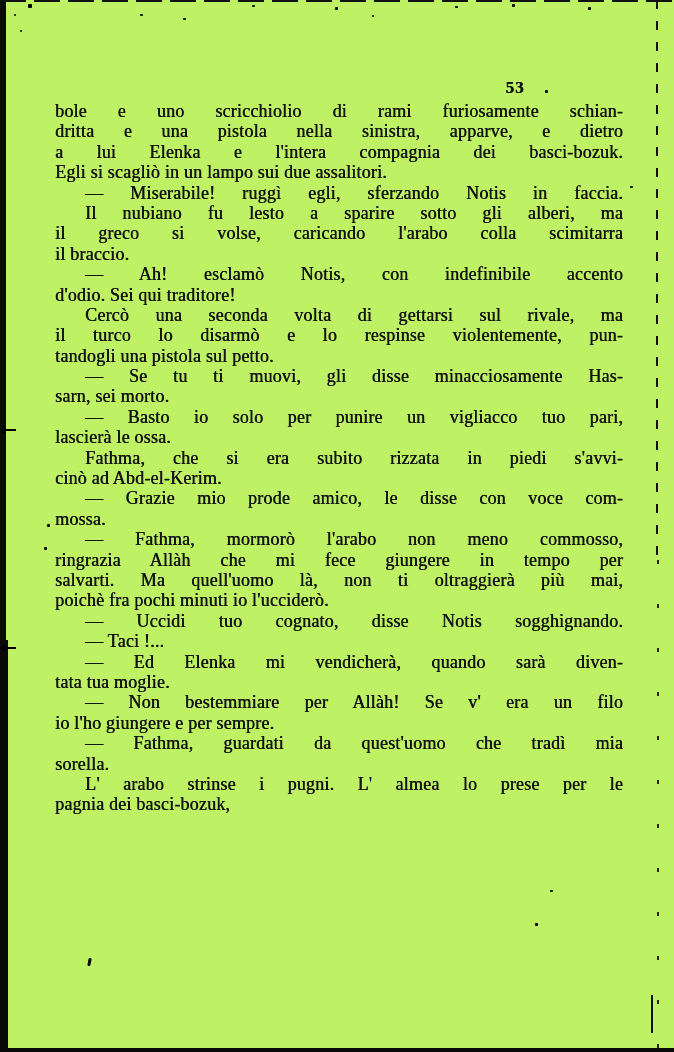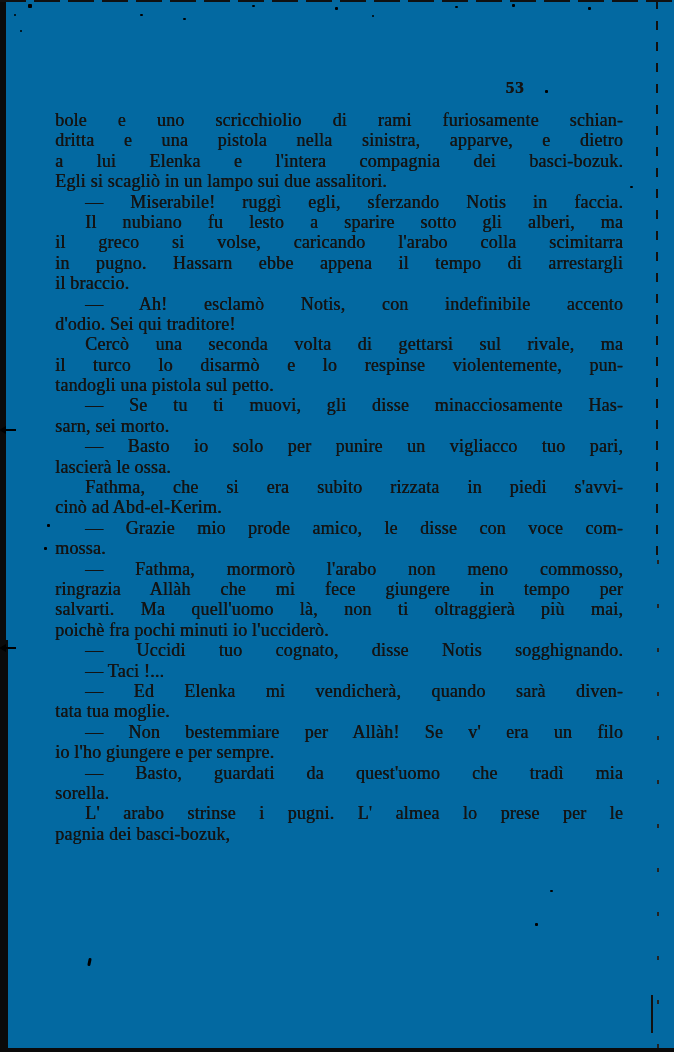--- a/index.html
+++ b/index.html
@@ -1,19 +1,19 @@
 <!DOCTYPE html>
 <html><head>
 <meta charset="utf-8">
 <style>
   html,body { margin:0; padding:0; background:#e8e8e8; }
   .scan {
     position:relative;
     width:674px; height:1052px;
-    background:#0369a1;
+    background:#bef264;
     overflow:hidden;
     font-family:"Liberation Serif","DejaVu Serif",serif;
     color:#141414;
   }
   
   .border-left   { position:absolute; left:0; top:0; width:6px; height:1052px; background:#0a0a0a; }
   .border-left-lower { position:absolute; left:0; top:640px; width:8px; height:412px; background:#0a0a0a; }
   .border-top    { position:absolute; left:0; top:0; width:674px; height:2px;
                    background:repeating-linear-gradient(90deg,#111 0 26px,transparent 26px 34px); }
   .border-bottom { position:absolute; left:0; bottom:0; width:674px; height:4px; background:#0a0a0a; }
@@ -30,21 +30,21 @@
   .speckle { position:absolute; background:#000; border-radius:1px; }
   .comma-mark { position:absolute; left:88px; top:958px; width:3px; height:8px; background:#000;
                    border-radius:2px; transform:rotate(12deg); }
 
   
   .page-number {
     position:absolute; left:470px; top:78px; width:90px;
     font-size:17px; font-weight:bold; letter-spacing:1px; text-align:center;
     text-shadow:0.5px 0 0 currentColor;
   }
-  .text-block { position:absolute; left:55px; top:110px; width:568px; }
+  .text-block { position:absolute; left:55px; top:101px; width:568px; }
   .line {
     font-size:18px; line-height:20.4px; height:20.4px;
     letter-spacing:0.2px;
     text-shadow:0.45px 0 0 currentColor;
     white-space:normal;
   }
   .line.justify { text-align:justify; text-align-last:justify; }
   .line.indent  { text-indent:30px; }
   .it { }
 </style>
@@ -86,21 +86,20 @@
   <div class="page-number">53</div>
   <div class="text-block">
     <div>
         <div class="line justify"><span>bole e uno scricchiolio di rami furiosamente schian-</span></div>
         <div class="line justify"><span>dritta e una pistola nella sinistra, apparve, e dietro</span></div>
         <div class="line justify"><span>a lui Elenka e l'intera compagnia dei </span><span class="it">basci-bozuk.</span></div>
         <div class="line"><span>Egli si scagliò in un lampo sui due assalitori.</span></div>
         <div class="line justify indent"><span>— Miserabile! ruggì egli, sferzando Notis in faccia.</span></div>
         <div class="line justify indent"><span>Il nubiano fu lesto a sparire sotto gli alberi, ma</span></div>
         <div class="line justify"><span>il greco si volse, caricando l'arabo colla scimitarra</span></div>
-        <div class="line justify"><span>in pugno. Hassarn ebbe appena il tempo di arrestargli</span></div>
         <div class="line"><span>il braccio.</span></div>
         <div class="line justify indent"><span>— Ah! esclamò Notis, con indefinibile accento</span></div>
         <div class="line"><span>d'odio. Sei qui traditore!</span></div>
         <div class="line justify indent"><span>Cercò una seconda volta di gettarsi sul rivale, ma</span></div>
         <div class="line justify"><span>il turco lo disarmò e lo respinse violentemente, pun-</span></div>
         <div class="line"><span>tandogli una pistola sul petto.</span></div>
         <div class="line justify indent"><span>— Se tu ti muovi, gli disse minacciosamente Has-</span></div>
         <div class="line"><span>sarn, sei morto.</span></div>
         <div class="line justify indent"><span>— Basto io solo per punire un vigliacco tuo pari,</span></div>
         <div class="line"><span>lascierà le ossa.</span></div>
@@ -111,20 +110,20 @@
         <div class="line justify indent"><span>— Fathma, mormorò l'arabo non meno commosso,</span></div>
         <div class="line justify"><span>ringrazia Allàh che mi fece giungere in tempo per</span></div>
         <div class="line justify"><span>salvarti. Ma quell'uomo là, non ti oltraggierà più mai,</span></div>
         <div class="line"><span>poichè fra pochi minuti io l'ucciderò.</span></div>
         <div class="line justify indent"><span>— Uccidi tuo cognato, disse Notis sogghignando.</span></div>
         <div class="line indent"><span>— Taci !...</span></div>
         <div class="line justify indent"><span>— Ed Elenka mi vendicherà, quando sarà diven-</span></div>
         <div class="line"><span>tata tua moglie.</span></div>
         <div class="line justify indent"><span>— Non bestemmiare per Allàh! Se v' era un filo</span></div>
         <div class="line"><span>io l'ho giungere e per sempre.</span></div>
-        <div class="line justify indent"><span>— Basto, guardati da quest'uomo che tradì mia</span></div>
+        <div class="line justify indent"><span>— Fathma, guardati da quest'uomo che tradì mia</span></div>
         <div class="line"><span>sorella.</span></div>
         <div class="line justify indent"><span>L' arabo strinse i pugni. L' </span><span class="it">almea</span><span> lo prese per le</span></div>
         <div class="line"><span>pagnia dei </span><span class="it">basci-bozuk</span><span>,</span></div>
       </div>
   </div>
 
 </div>
 
 </body></html>

